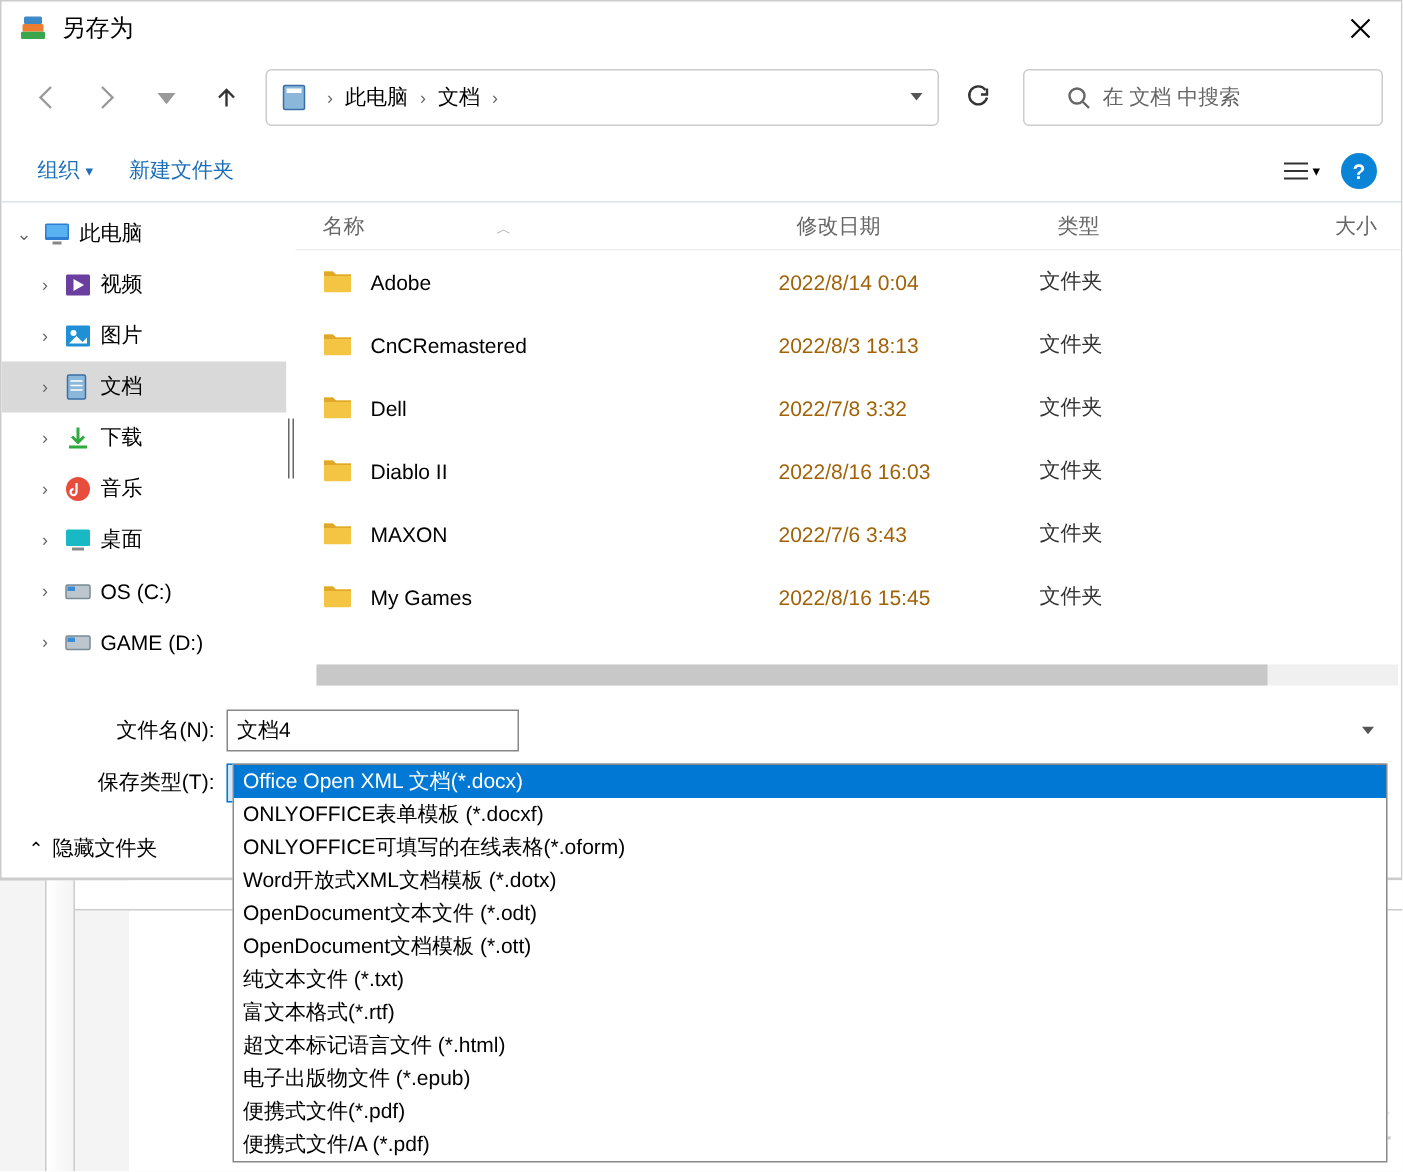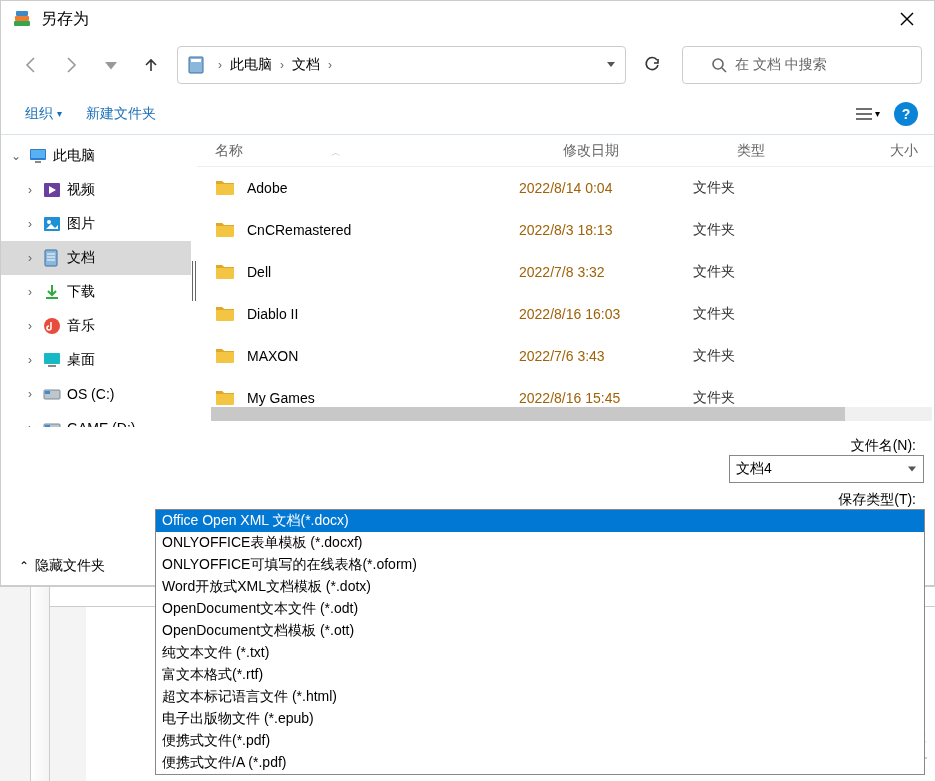--- a/index.html
+++ b/index.html
@@ -46,35 +46,35 @@
   .tree-label { font-size: 14px; }
   .tree-child { padding-left: 22px; }
 
   .splitter{width:6px;display:flex;align-items:center;justify-content:center;cursor:ew-resize;}
   .splitter::after{content:"";width:2px;height:40px;border-left:1px solid #666;border-right:1px solid #666;}
   
   .file-area { flex: 1; display: flex; flex-direction: column; position:relative;}
   .file-header { display: flex; height: 32px; align-items: center; border-bottom: 1px solid #eee; padding-left: 18px; color: #666; }
   .fh-name { width: 316px; display:flex;align-items:flex-end;gap:80px;}
   .fh-name .sort{color:#aaa;margin-left:8px;font-size:10px;}
-  .fh-date { width: 174px; margin-left: 32px; }
+  .fh-date { width: 174px; }
   .fh-type { width: 150px; }
   .fh-size { text-align:right;flex:1;padding-right:16px;}
   .file-list { flex:1; overflow:hidden; }
   .file-row { display: flex; align-items: center; height: 42px; padding-left: 18px; cursor:pointer;}
   .folder-icon{width:20px;height:18px;margin-right:12px;display:flex;}
   .folder-icon svg{width:20px;height:16px;}
   .fr-name { width: 304px; display:flex;align-items:center;}
   .fr-date { width: 174px; color: #a16207; }
   .fr-type { width: 150px; color: #333; }
   .scroll-track{position:absolute;bottom:6px;left:14px;right:2px;height:14px;background:#f0f0f0;}
   .scroll-thumb{position:absolute;left:0;top:0;width:88%;height:100%;background:#c8c8c8;}
   
   .bottom-area { padding: 10px 10px 4px 10px; }
-  .form-row { display: flex; align-items: flex-end; margin-bottom: 8px; flex-direction: column; }
+  .form-row { display: flex; align-items: center; margin-bottom: 8px; }
   .form-label { width: 140px; text-align: right; padding-right: 8px; }
   .form-input { flex: 1; height: 28px; border: 1px solid #888; padding: 0 6px; background:#fff;}
   .filename-wrap{flex:1;position:relative;}
   .filename-wrap::after{content:"";position:absolute;right:8px;top:50%;transform:translateY(-50%);border-left:4px solid transparent;border-right:4px solid transparent;border-top:5px solid #555;}
   
   .type-select-wrap{flex:1;position:relative;}
   .type-select { height: 26px; border: 1px solid #0078d4; background: #cde8ff; padding: 0 8px; display:flex;align-items:center;cursor:pointer;}
   .type-dd-caret{position:absolute;right:8px;top:50%;transform:translateY(-50%);border-left:4px solid transparent;border-right:4px solid transparent;border-top:5px solid #333;}
   
   .dropdown-list { position: absolute; left: 155px; right: 10px; top: 509px; background: #fff; border: 1px solid #888; z-index: 100; }

